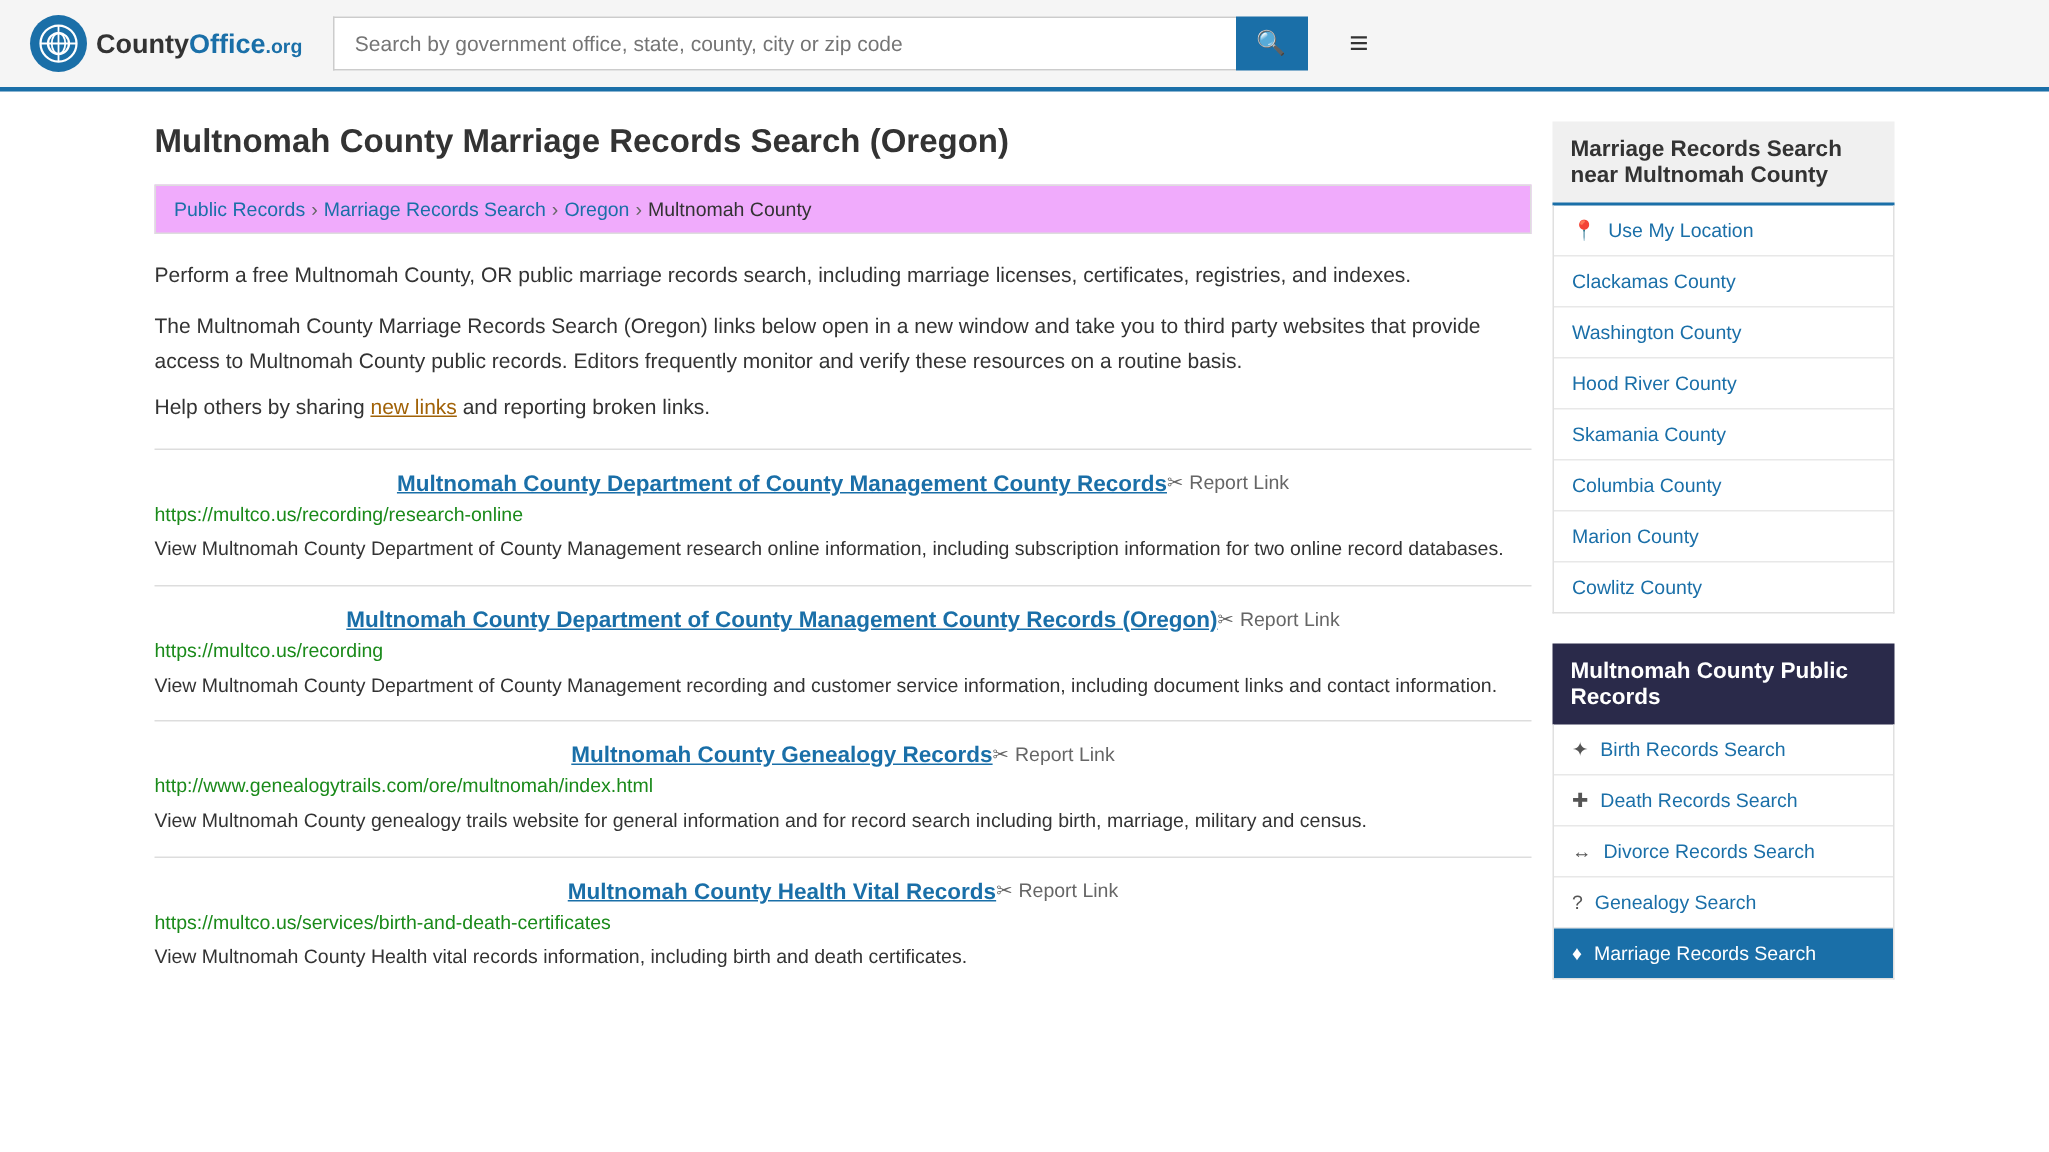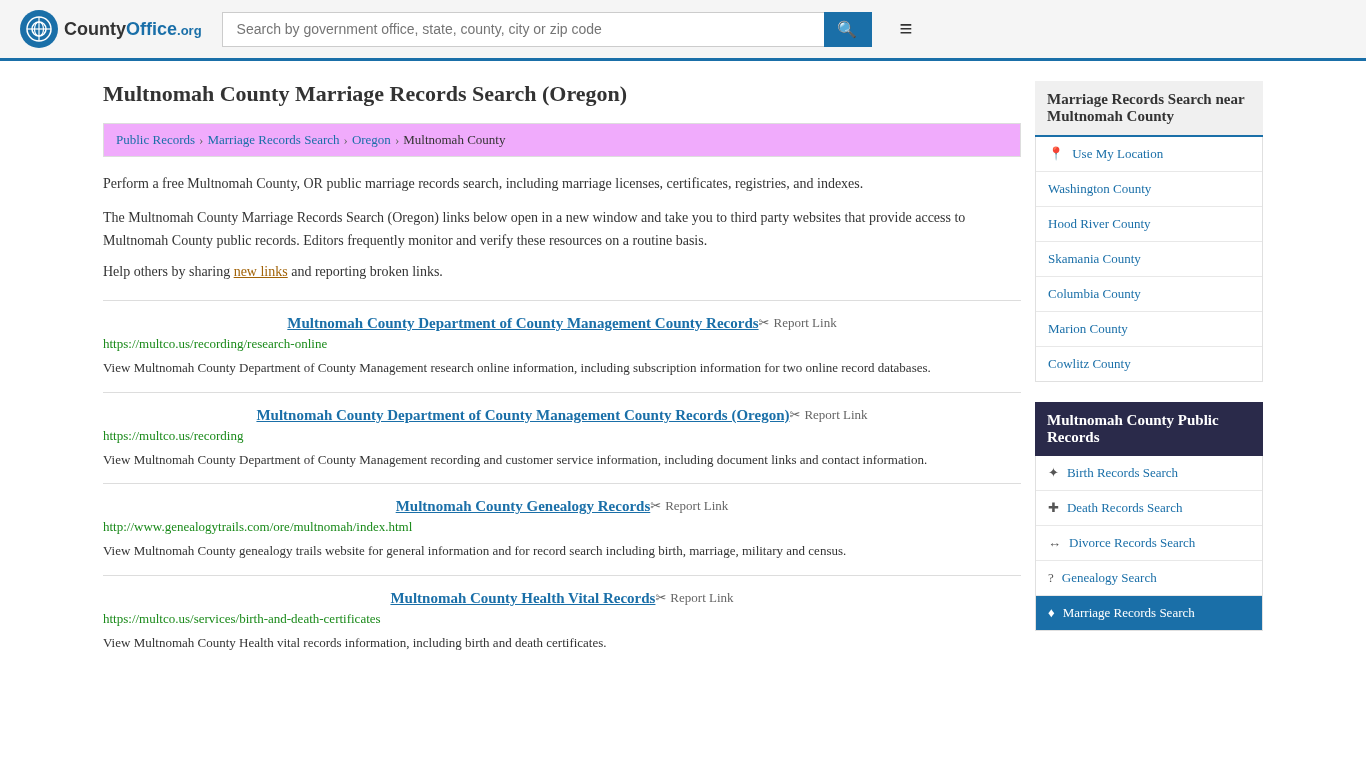--- a/index.html
+++ b/index.html
@@ -62,21 +62,20 @@
       padding: 4px 8px;
     }
 
     
     .main-container {
       max-width: 1200px;
       margin: 0 auto;
       padding: 20px 20px;
       display: flex;
       gap: 14px;
-      font-family: Liberation Serif, serif;
     }
 
     
     .content-area {
       flex: 1;
     }
     .page-title {
       font-size: 22px;
       font-weight: bold;
       color: #333;
@@ -321,20 +320,25 @@
       <div class="sidebar-title">Marriage Records Search near Multnomah County</div>
       <ul class="sidebar-list">
         <li>
           <a href="#">
             <span style="color:#c0392b;">📍</span>
             <span>Use My Location</span>
           </a>
         </li>
         <li>
             <a href="#">
+              <span>Clackamas County</span>
+            </a>
+          </li>
+        <li>
+            <a href="#">
               <span>Washington County</span>
             </a>
           </li>
         <li>
             <a href="#">
               <span>Hood River County</span>
             </a>
           </li>
         <li>
             <a href="#">

